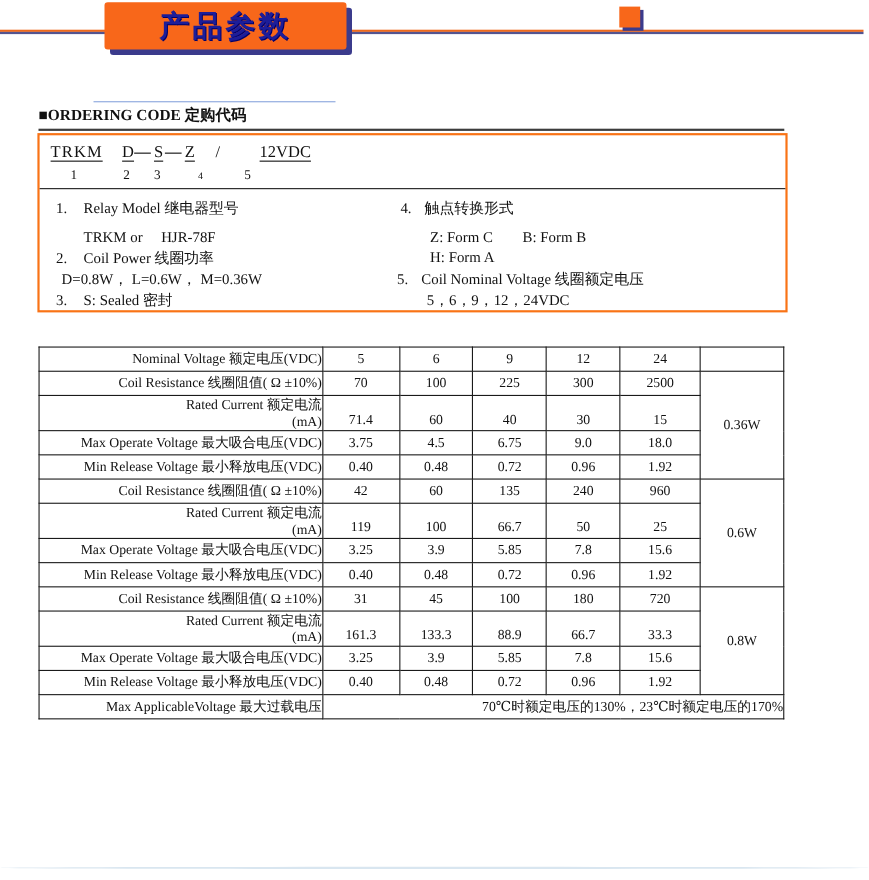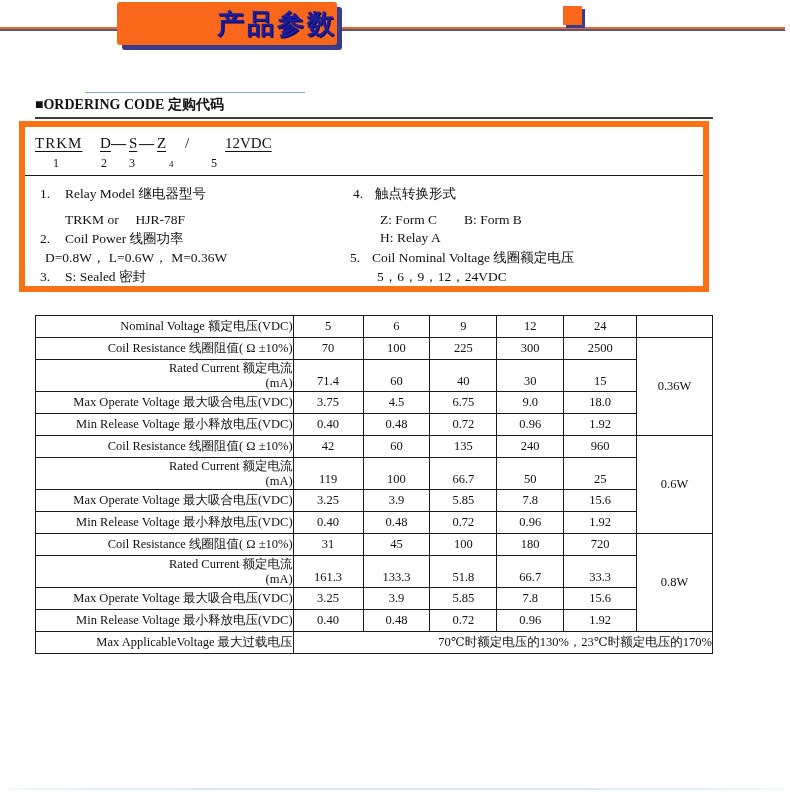--- a/index.html
+++ b/index.html
@@ -4,36 +4,36 @@
 <style>
   html,body{margin:0;padding:0;background:#fff;}
   .page{position:relative;width:790px;height:800px;background:#ffffff;overflow:hidden;
         font-family:"Liberation Serif","DejaVu Serif",serif;color:#111;}
 
   
   .top-rule{position:absolute;left:0;top:27px;width:785px;height:4px;}
   .top-rule .orange{height:2px;background:#ee6a1e;}
   .top-rule .navy{height:2px;background:#54548f;}
   .banner{position:absolute;left:95px;top:2px;width:220px;height:43px;background:#f8671a;
-          border-radius:3px;box-shadow:5px 5px 0 #3b3b8c;display:flex;align-items:center;justify-content:flex-end;margin-left:22px;}
+          border-radius:3px;box-shadow:5px 5px 0 #3b3b8c;display:flex;align-items:center;justify-content:center;}
   .banner-title{font-family:"DejaVu Sans","Liberation Sans",sans-serif;font-size:27px;font-weight:bold;
           color:#1d1d99;letter-spacing:3px;text-shadow:1px 1px 0 #00006a;}
   .corner-square{position:absolute;left:563px;top:6px;width:19px;height:19px;background:#f8671a;
           box-shadow:3px 3px 0 #3b3b8c;}
   .bottom-faint-line{position:absolute;left:0;top:788px;width:790px;height:2px;background:#d9e6f0;border-radius:50%;}
 
   
   .accent-line{position:absolute;left:85px;top:92px;width:220px;height:1px;background:#89a5dc;}
   .sec-heading{position:absolute;left:35px;font-size:14px;font-weight:bold;white-space:nowrap;}
   .ordering-heading{top:96px;}
   .heading-underline{position:absolute;left:35px;top:117px;width:678px;height:2px;background:#3d3d3d;}
   .coil-heading{top:293px;}
 
   
-  .ordering-box{position:absolute;left:19px;top:121px;width:678px;height:159px;border:6px solid #f97316;}
+  .ordering-box{position:absolute;left:34px;top:121px;width:678px;height:159px;border:2px solid #f97316;}
   .ordering-divider{position:absolute;left:0;top:48px;width:100%;height:1px;background:#1a1a1a;}
   .code-part{position:absolute;top:8px;font-size:15px;}
   .u{text-decoration:underline;text-underline-offset:3px;}
   .code-model{left:10px;letter-spacing:1px;}
   .code-p2{left:75px;}
   .code-dash1{left:86px;font-weight:bold;}
   .code-p3{left:104px;}
   .code-dash2{left:114px;font-weight:bold;}
   .code-p4{left:132px;}
   .code-slash{left:160px;}
@@ -118,21 +118,21 @@
       <span class="note-num">3.</span><span>S: Sealed 密封</span>
     </div>
 
     <div class="note rn1">
       <span class="note-num nw">4.</span><span>触点转换形式</span>
     </div>
     <div class="note rn2">
       <span>Z: Form C　　B: Form B</span>
     </div>
     <div class="note rn3">
-      <span>H: Relay A</span>
+      <span>H: Form A</span>
     </div>
     <div class="note rn4">
       <span class="note-num nw">5.</span><span>Coil Nominal Voltage 线圈额定电压</span>
     </div>
     <div class="note rn5">
       <span>5，6，9，12，24VDC</span>
     </div>
   </div>
 
 
@@ -241,21 +241,21 @@
         <td class="val">720</td>
         <td class="pw" rowspan="4">0.8W</td>
       </tr>
       <tr class="h32">
         <td class="lbl">
           <div>Rated Current 额定电流</div>
           <div>(mA)</div>
         </td>
         <td class="val vbot">161.3</td>
         <td class="val vbot">133.3</td>
-        <td class="val vbot">51.8</td>
+        <td class="val vbot">88.9</td>
         <td class="val vbot">66.7</td>
         <td class="val vbot">33.3</td>
       </tr>
       <tr class="h22">
         <td class="lbl">Max Operate Voltage 最大吸合电压(VDC)</td>
         <td class="val">3.25</td>
         <td class="val">3.9</td>
         <td class="val">5.85</td>
         <td class="val">7.8</td>
         <td class="val">15.6</td>

